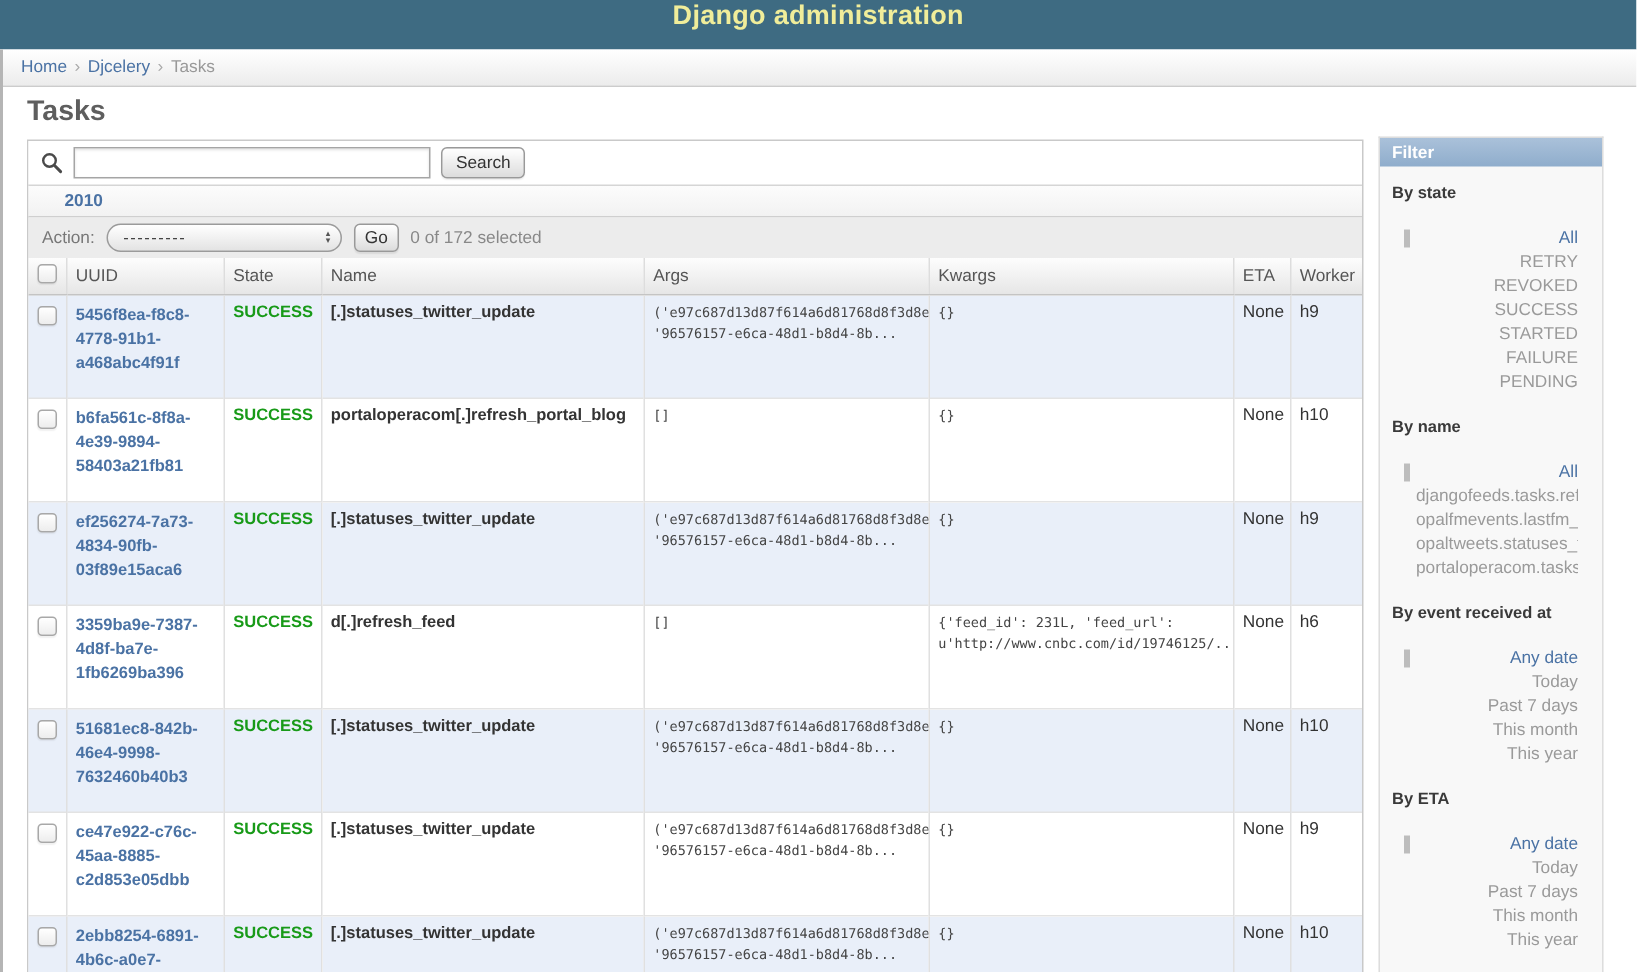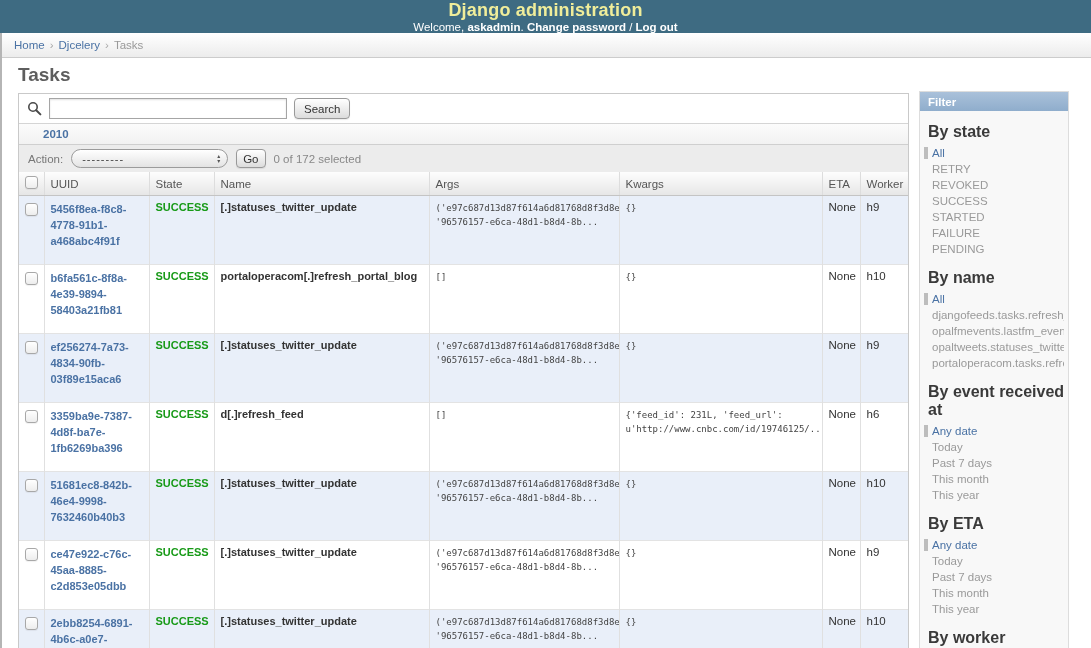--- a/index.html
+++ b/index.html
@@ -67,43 +67,36 @@
         white-space:pre-line;overflow:hidden;}
   .plaincell{font-size:11.5px;color:#333;}
   .cb{display:inline-block;width:11px;height:11px;border:1px solid #a8a8a8;border-radius:3px;
       background:linear-gradient(#ffffff,#ededed);box-shadow:0 1px 1px rgba(0,0,0,.06);}
 
   
   .filterpanel{position:absolute;left:919px;top:91px;width:150px;height:557px;box-sizing:border-box;
                background:#f8f8f8;border:1px solid #ddd;border-bottom:none;overflow:hidden;}
   .filterhead{height:19px;background:linear-gradient(#aac1da,#8fadcc);color:#fff;font-size:11.5px;
               font-weight:bold;display:flex;align-items:center;padding-left:8px;}
-  .fsec-title{font-size:16px;font-weight:bold;color:#3a3a3a;margin:12px 0 3px 0;padding-left:8px;}
-  .filterpanel ul{list-style:none;margin:4px;padding:0;}
+  .fsec-title{font-size:11px;font-weight:bold;color:#3a3a3a;margin:12px 0 3px 0;padding-left:8px;}
+  .filterpanel ul{list-style:none;margin:16px;padding:0;text-align:right;}
   .filterpanel li{position:relative;padding-left:8px;height:16px;line-height:16px;font-size:11.5px;
                   white-space:nowrap;overflow:hidden;}
   .filterpanel li a{text-decoration:none;color:#9a9a9a;}
   .filterpanel li.selected a{color:#4a72a4;}
   .filterpanel li.selected::before{content:"";position:absolute;left:0;top:2px;width:4px;height:12px;
                   background:#bdbdbd;}
 </style>
 </head>
 <body>
 
 <div class="canvas">
 
   <div class="hdr">
     <a class="branding" href="#">Django administration</a>
-    <div class="usertools">
-      <span class="plain">Welcome,</span>
-      <b>askadmin</b><span class="plain">.</span>
-      <a href="#">Change password</a>
-      <span class="plain">/</span>
-      <a href="#">Log out</a>
-    </div>
   </div>
 
   <div class="crumbs" id="crumbs">
       <a href="#">Home</a>
       <span class="sep">›</span>
       <a href="#">Djcelery</a>
       <span class="sep">›</span>
       <span href="#">Tasks</span>
     </div>
   <div class="edge"></div>

